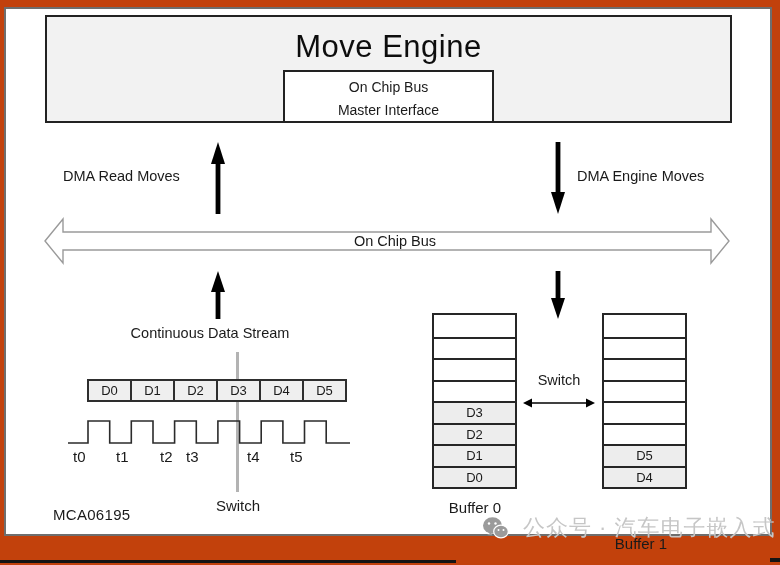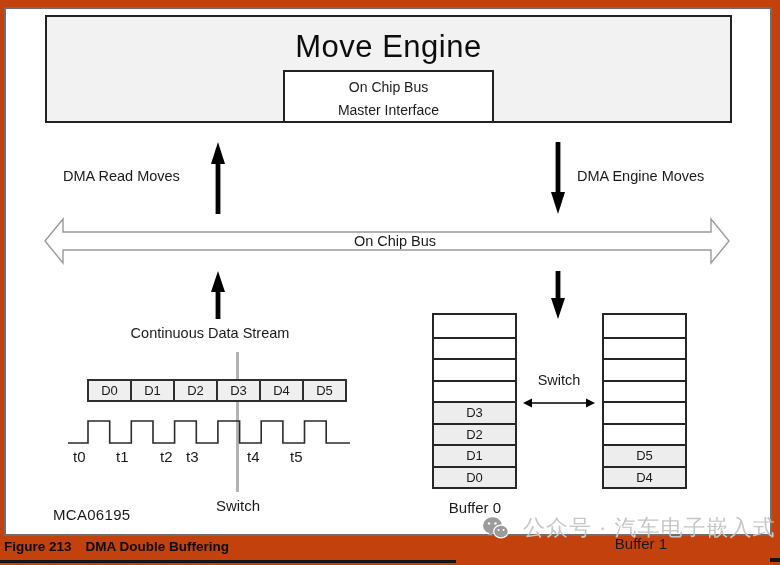--- a/index.html
+++ b/index.html
@@ -170,19 +170,16 @@
       <ellipse cx="19" cy="15.5" rx="7.3" ry="6.3" fill="#9b9b9b" stroke="#ffffff" stroke-width="1.2"></ellipse>
       <circle cx="7" cy="7.5" r="1.2" fill="#ffffff"></circle>
       <circle cx="13.5" cy="7.5" r="1.2" fill="#ffffff"></circle>
       <circle cx="16.5" cy="14" r="1" fill="#ffffff"></circle>
       <circle cx="21.5" cy="14" r="1" fill="#ffffff"></circle>
       <polygon points="5,19 9,16.5 10.5,19.5" fill="#9b9b9b"></polygon>
     </svg>
     <span>公众号 · 汽车电子嵌入式</span>
   </div>
 
-  <div id="caption" class="abs">
-    <span class="cap-num">Figure 213</span><span>DMA Double Buffering</span>
-  </div>
   <div id="bottom-rule" class="abs"></div>
   <div id="bottom-rule-right" class="abs"></div>
 
 </div>
 
 </body></html>

